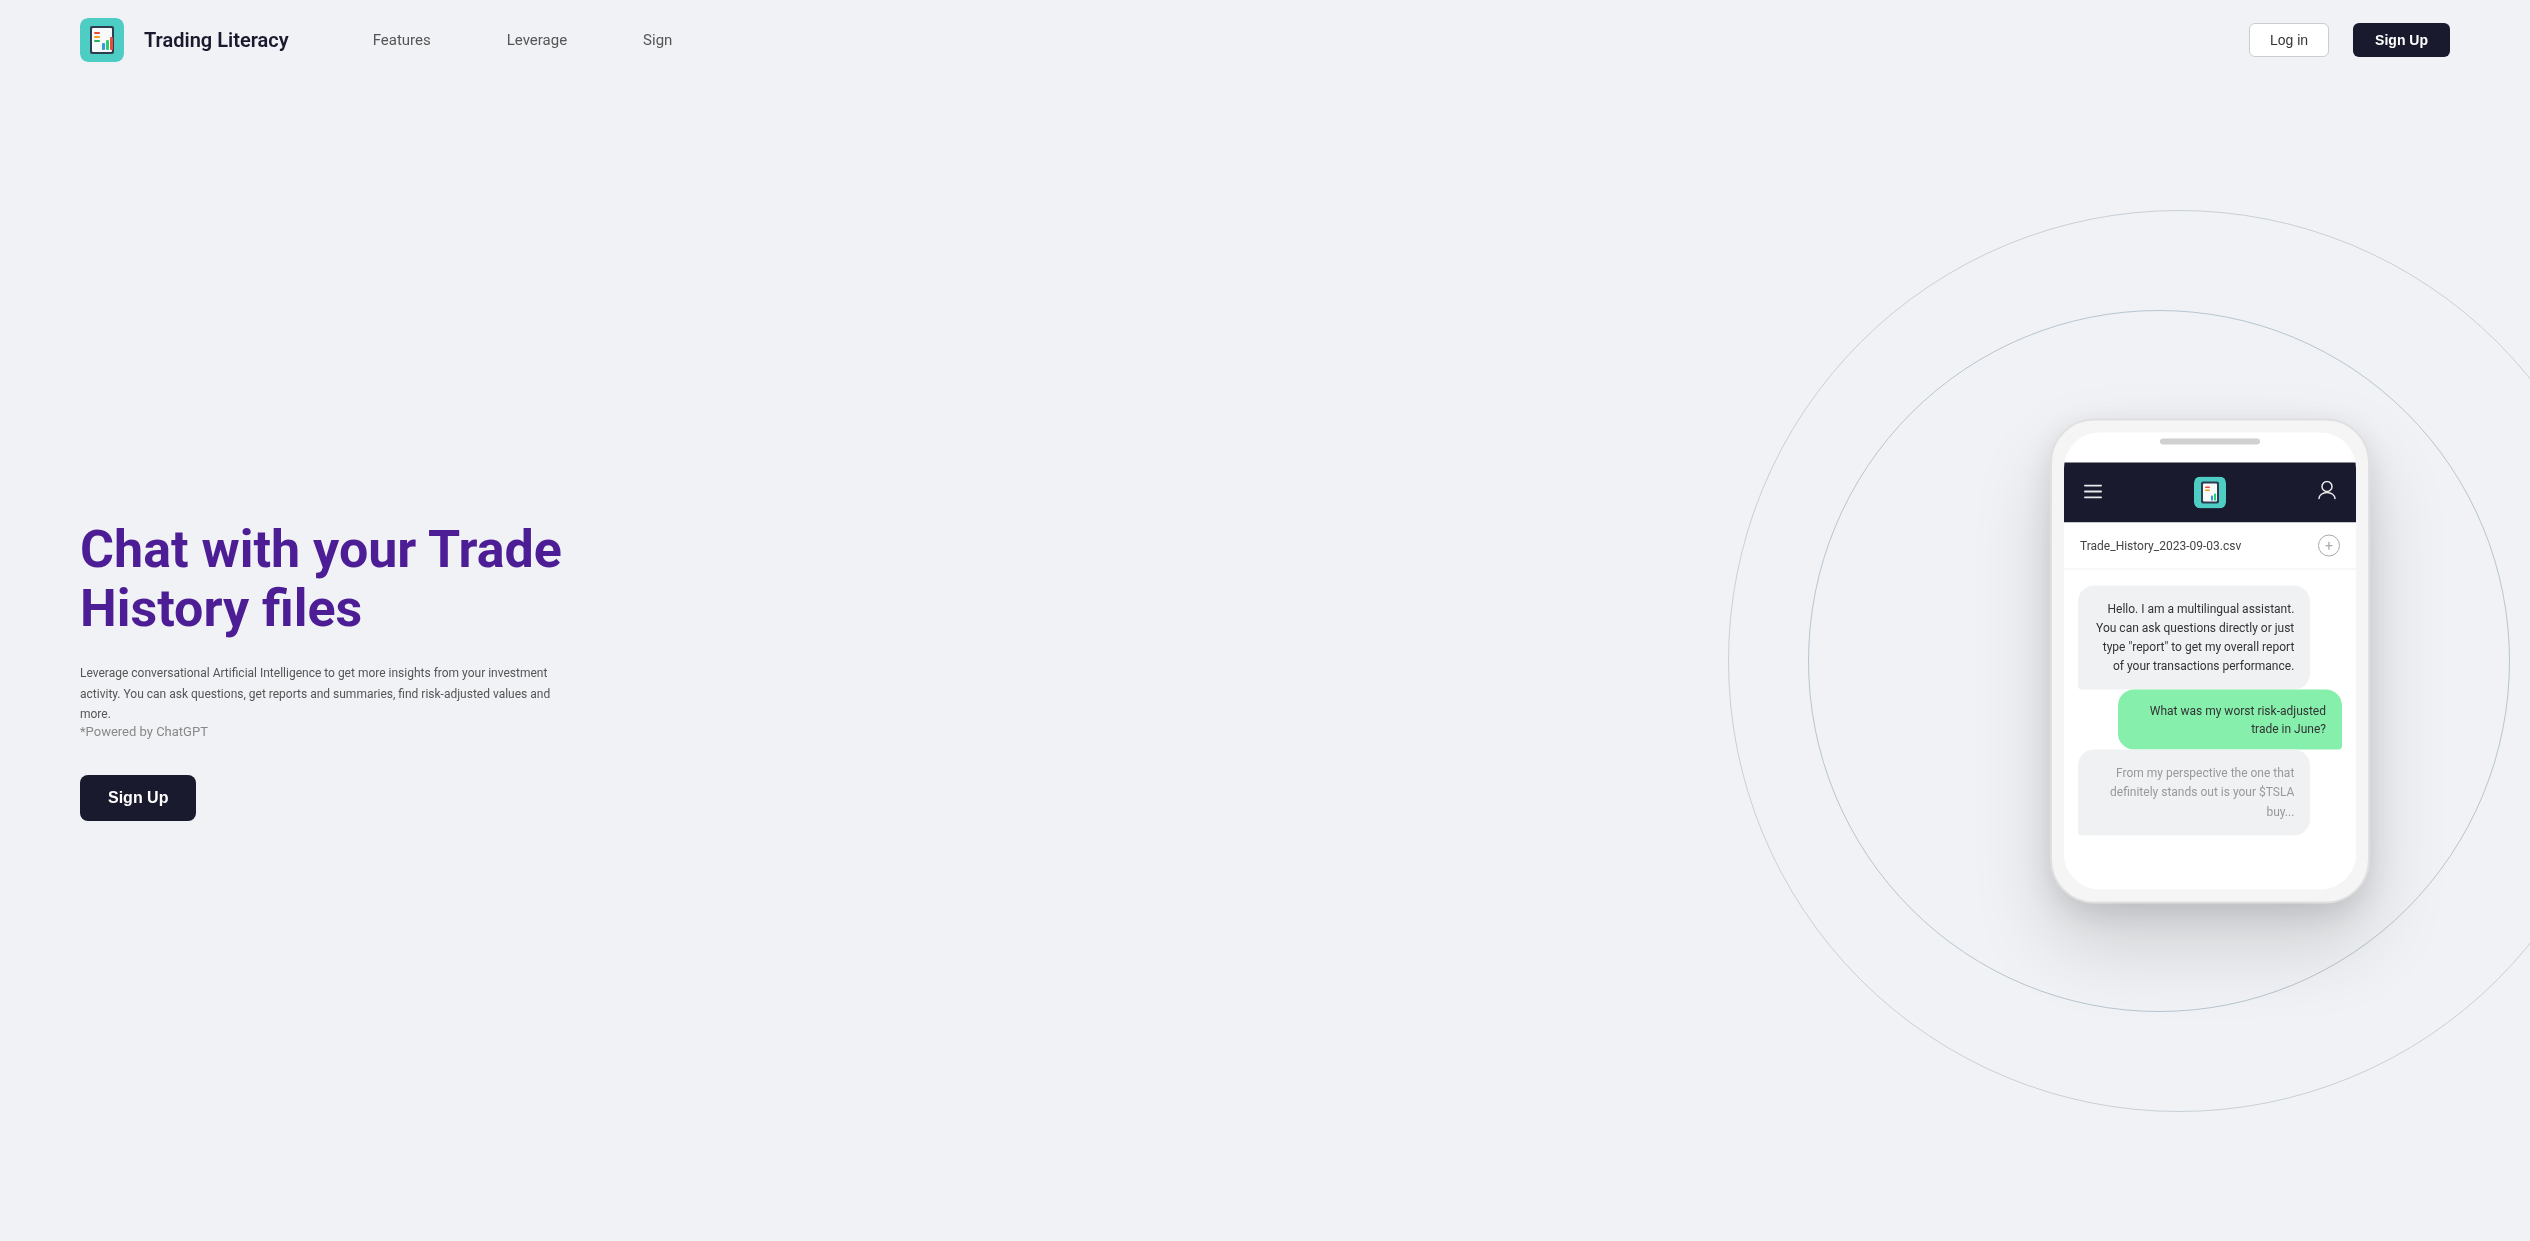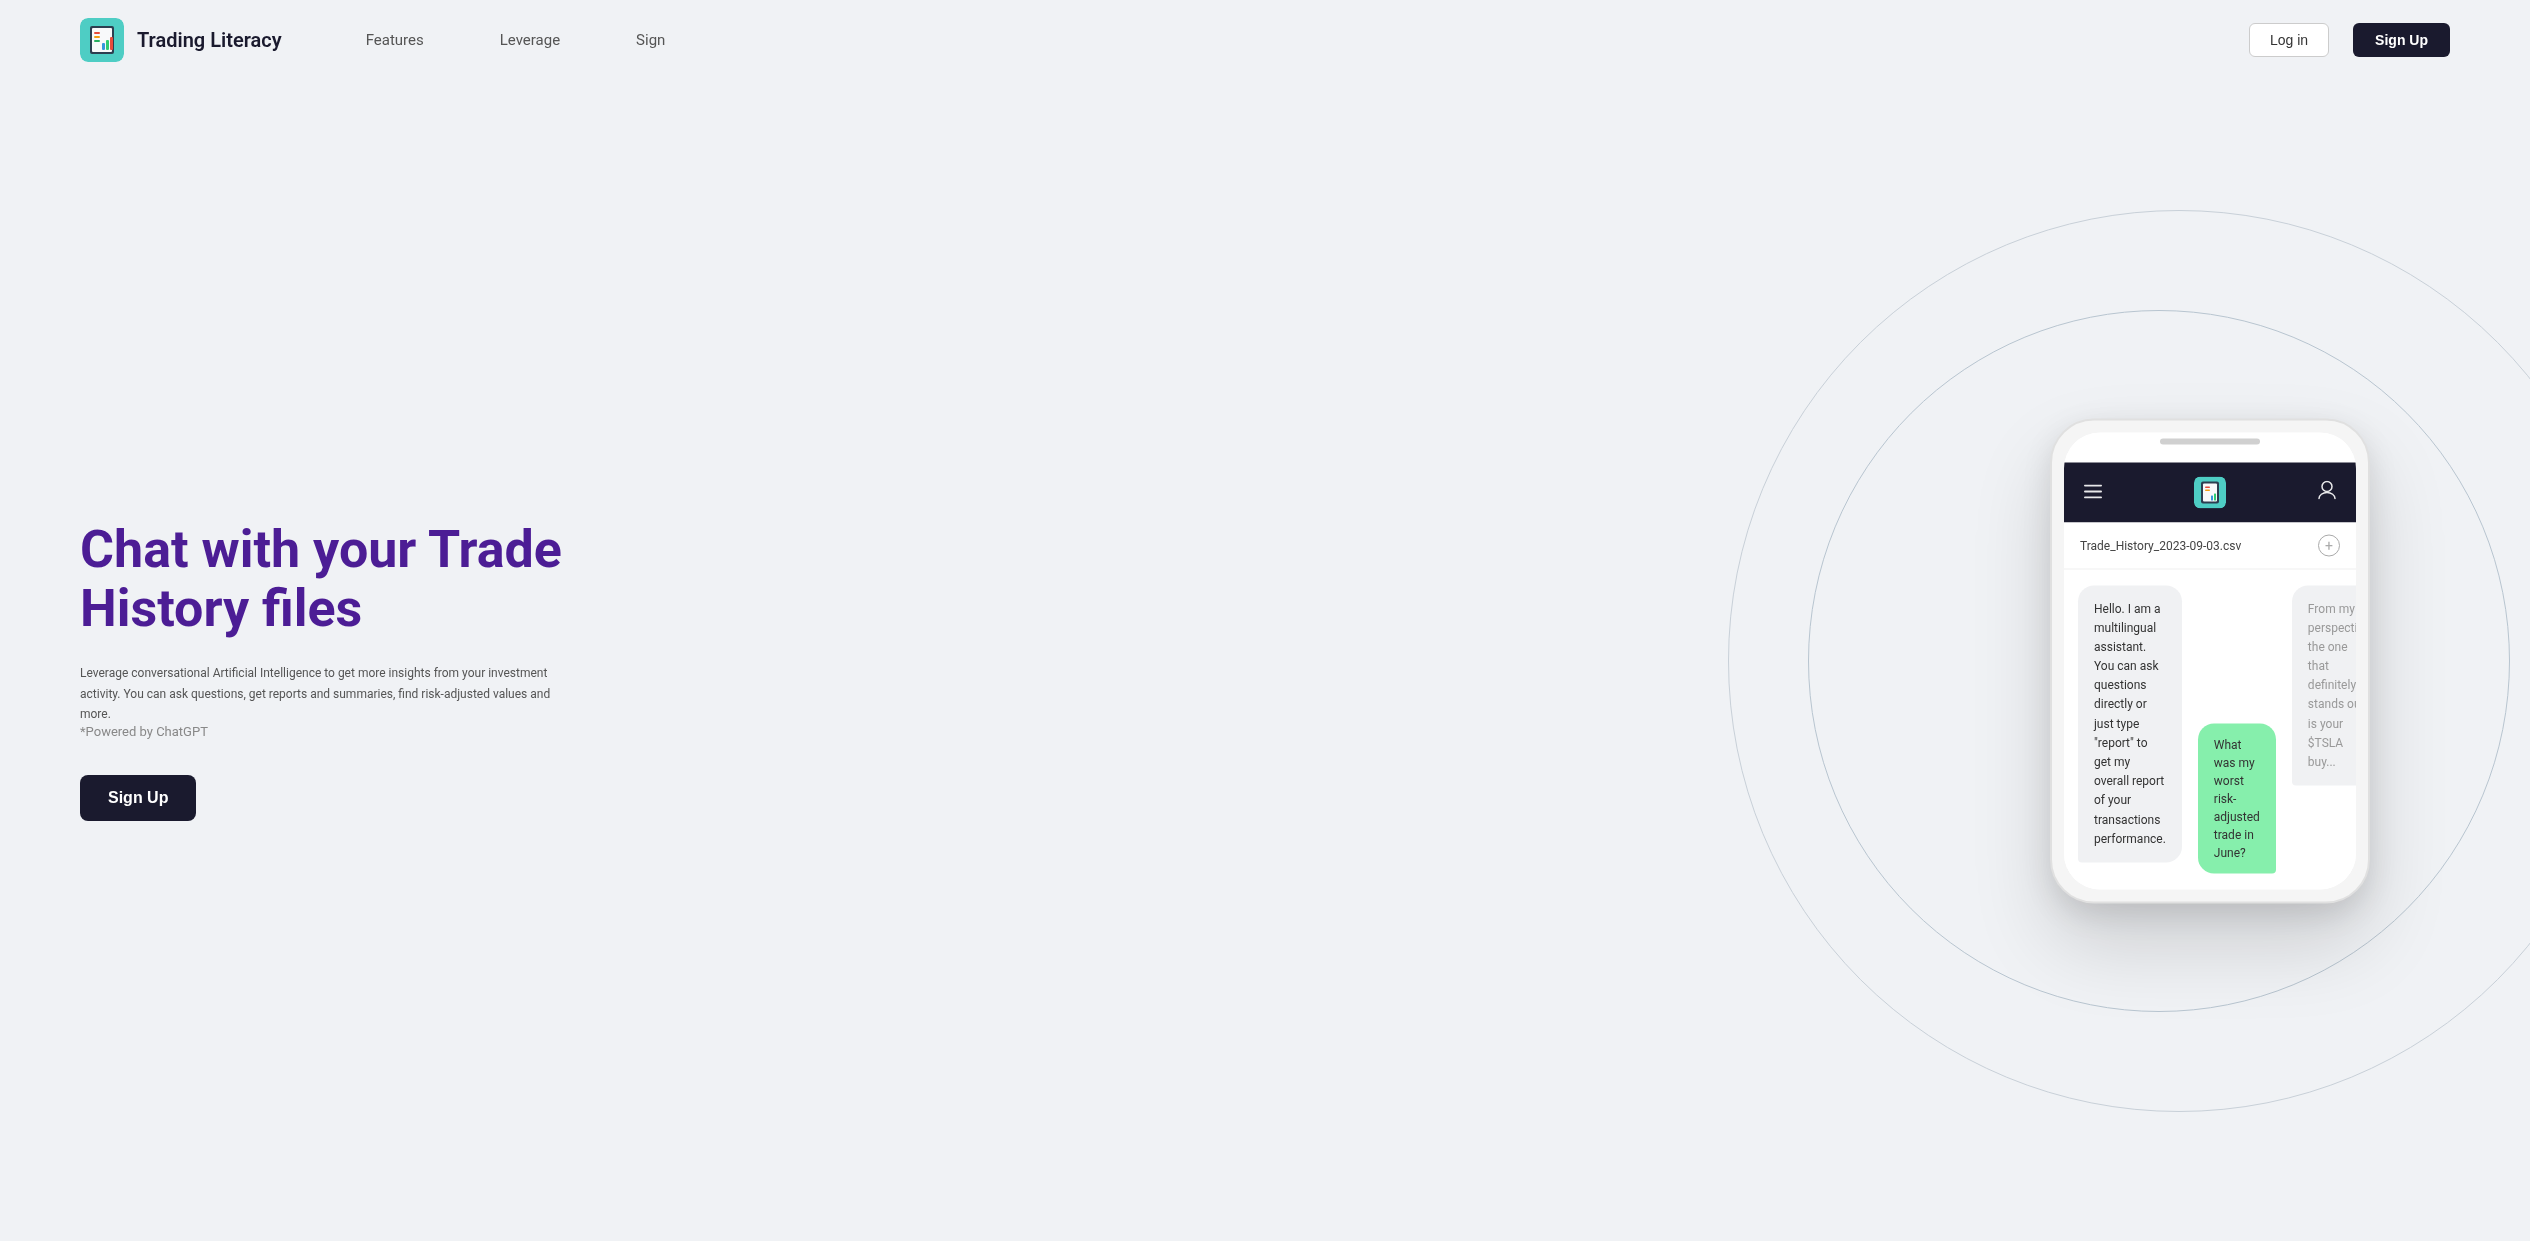--- a/index.html
+++ b/index.html
@@ -22,21 +22,21 @@
       padding: 0 80px;
       height: 80px;
       background: #f0f2f5;
       position: relative;
       z-index: 10;
     }
 
     .logo-area {
       display: flex;
       align-items: center;
-      gap: 13px;
+      gap: 20px;
       text-decoration: none;
       color: inherit;
     }
 
     .logo-icon {
       width: 44px;
       height: 44px;
       border-radius: 8px;
       overflow: hidden;
       flex-shrink: 0;
@@ -263,22 +263,23 @@
       align-items: center;
       justify-content: center;
       font-size: 14px;
       color: #aaa;
     }
 
     
     .messages {
       padding: 16px 14px;
       display: flex;
-      gap: 16px;
+      flex-direction: column;
       min-height: 320px;
+      text-align: right;
     }
 
     .msg-assistant {
       background: #f0f1f3;
       border-radius: 16px 16px 16px 4px;
       padding: 14px 16px;
       font-size: 12px;
       color: #333;
       line-height: 1.6;
       max-width: 88%;

